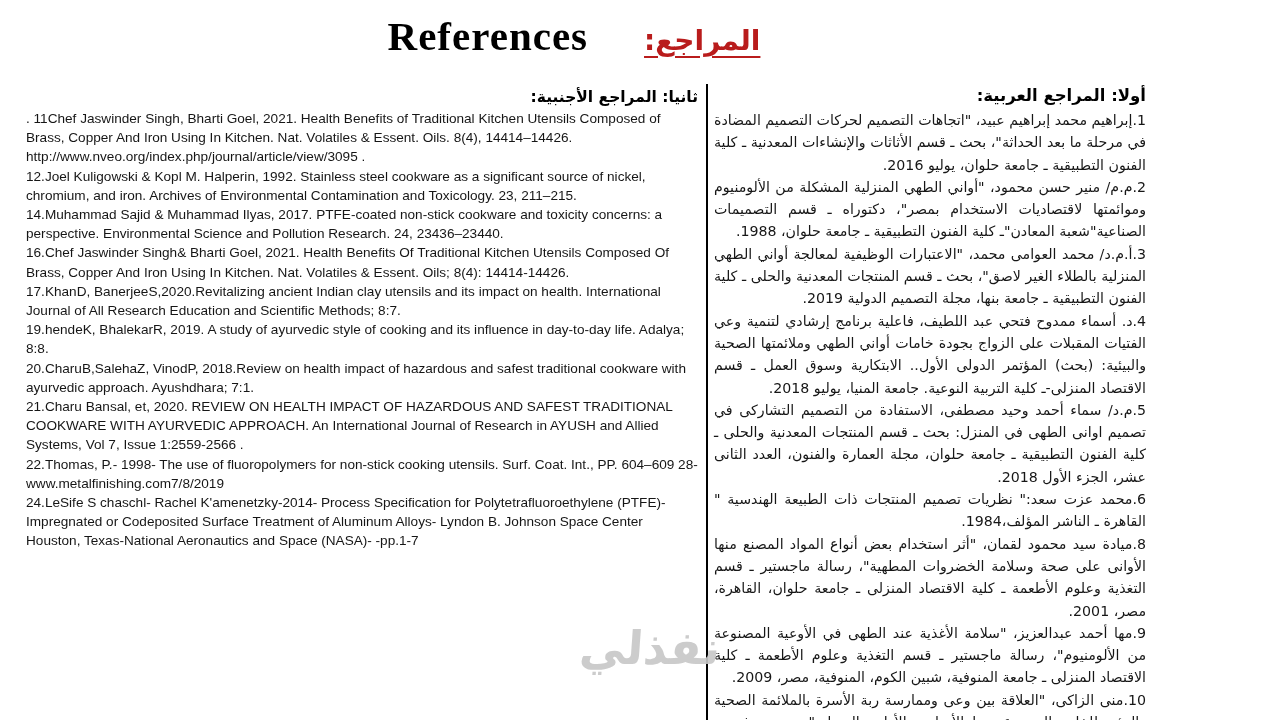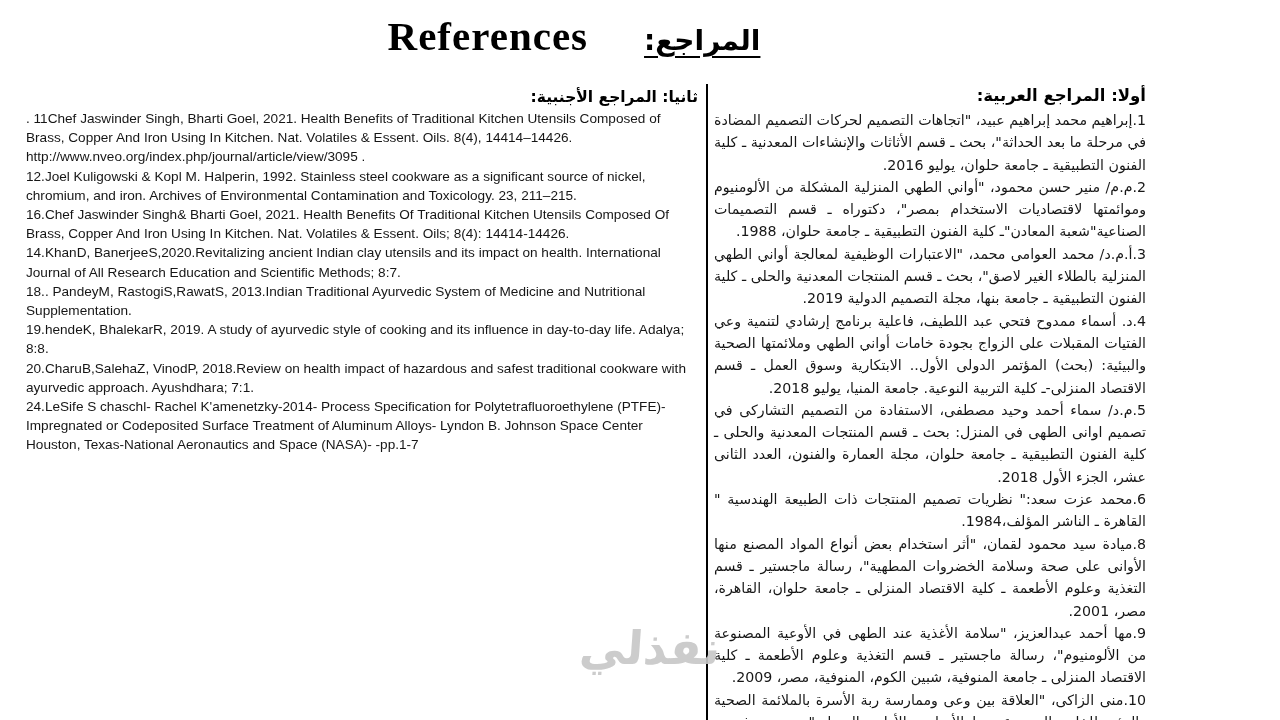--- a/index.html
+++ b/index.html
@@ -11,21 +11,21 @@
   .title-row {
     position:absolute; top:12px; left:0; width:100%;
     display:flex; justify-content:center; align-items:baseline; gap:56px;
   }
   .title-en {
     margin:0; font-family:"Liberation Serif", serif;
     font-size:41px; font-weight:700; letter-spacing:1px; color:#000;
   }
   .title-ar {
     margin:0; direction:rtl; font-family:"DejaVu Sans", sans-serif;
-    font-size:28px; font-weight:700; color:#000000;
+    font-size:28px; font-weight:700; color:#b91c1c;
     text-decoration:underline; text-underline-offset:6px;
   }
   .columns {
     position:absolute; top:84px; left:0; right:0; bottom:0;
     display:flex; align-items:stretch;justify-content:space-between;
   }
   .col-left {
     width:706px; box-sizing:border-box; padding:2px 8px 0 26px;
     font-family:"Liberation Sans", sans-serif;
     font-size:13.6px; line-height:19.2px; text-align:left; color:#161616;
@@ -71,25 +71,27 @@
     <h1 class="title-ar">المراجع:</h1>
   </header>
 
   <div class="columns">
 
     <section class="col-left">
       <h2 class="col-header-foreign">ثانيا: المراجع الأجنبية:</h2>
       <div>
           <p class="ref-item">. 11Chef Jaswinder Singh, Bharti Goel, 2021. Health Benefits of Traditional Kitchen Utensils Composed of Brass, Copper And Iron Using In Kitchen. Nat. Volatiles &amp; Essent. Oils. 8(4), 14414–14426. http://www.nveo.org/index.php/journal/article/view/3095 .</p>
           <p class="ref-item">12.Joel Kuligowski &amp; Kopl M. Halperin, 1992. Stainless steel cookware as a significant source of nickel, chromium, and iron. Archives of Environmental Contamination and Toxicology. 23, 211–215.</p>
+          <p class="ref-item">14.Muhammad Sajid &amp; Muhammad Ilyas, 2017. PTFE-coated non-stick cookware and toxicity concerns: a perspective. Environmental Science and Pollution Research. 24, 23436–23440.</p>
           <p class="ref-item">16.Chef Jaswinder Singh&amp; Bharti Goel, 2021. Health Benefits Of Traditional Kitchen Utensils Composed Of Brass, Copper And Iron Using In Kitchen. Nat. Volatiles &amp; Essent. Oils; 8(4): 14414-14426.</p>
-          <p class="ref-item">14.KhanD, BanerjeeS,2020.Revitalizing ancient Indian clay utensils and its impact on health. International Journal of All Research Education and Scientific Methods; 8:7.</p>
-          <p class="ref-item">18.. PandeyM, RastogiS,RawatS, 2013.Indian Traditional Ayurvedic System of Medicine and Nutritional Supplementation.</p>
+          <p class="ref-item">17.KhanD, BanerjeeS,2020.Revitalizing ancient Indian clay utensils and its impact on health. International Journal of All Research Education and Scientific Methods; 8:7.</p>
           <p class="ref-item">19.hendeK, BhalekarR, 2019. A study of ayurvedic style of cooking and its influence in day-to-day life. Adalya; 8:8.</p>
           <p class="ref-item">20.CharuB,SalehaZ, VinodP, 2018.Review on health impact of hazardous and safest traditional cookware with ayurvedic approach. Ayushdhara; 7:1.</p>
+          <p class="ref-item">21.Charu Bansal, et, 2020. REVIEW ON HEALTH IMPACT OF HAZARDOUS AND SAFEST TRADITIONAL COOKWARE WITH AYURVEDIC APPROACH. An International Journal of Research in AYUSH and Allied Systems, Vol 7,  Issue 1:2559-2566 .</p>
+          <p class="ref-item">22.Thomas, P.- 1998- The use of fluoropolymers for non-stick cooking utensils. Surf. Coat. Int., PP. 604–609 28-www.metalfinishing.com7/8/2019</p>
           <p class="ref-item">24.LeSife S chaschl- Rachel K'amenetzky-2014- Process Specification for Polytetrafluoroethylene (PTFE)- Impregnated or Codeposited Surface Treatment of Aluminum Alloys- Lyndon B. Johnson Space Center Houston, Texas-National Aeronautics and Space (NASA)- -pp.1-7</p>
         </div>
     </section>
 
     <div class="divider"></div>
 
     <section class="col-right">
       <h2 class="col-header-arabic">أولا: المراجع العربية:</h2>
       <div>
           <p class="ref-item">1.إبراهيم محمد إبراهيم عبيد، "اتجاهات التصميم لحركات التصميم المضادة في مرحلة ما بعد الحداثة"، بحث ـ قسم الأثاثات والإنشاءات المعدنية ـ كلية الفنون التطبيقية ـ جامعة حلوان، يوليو 2016.</p>

